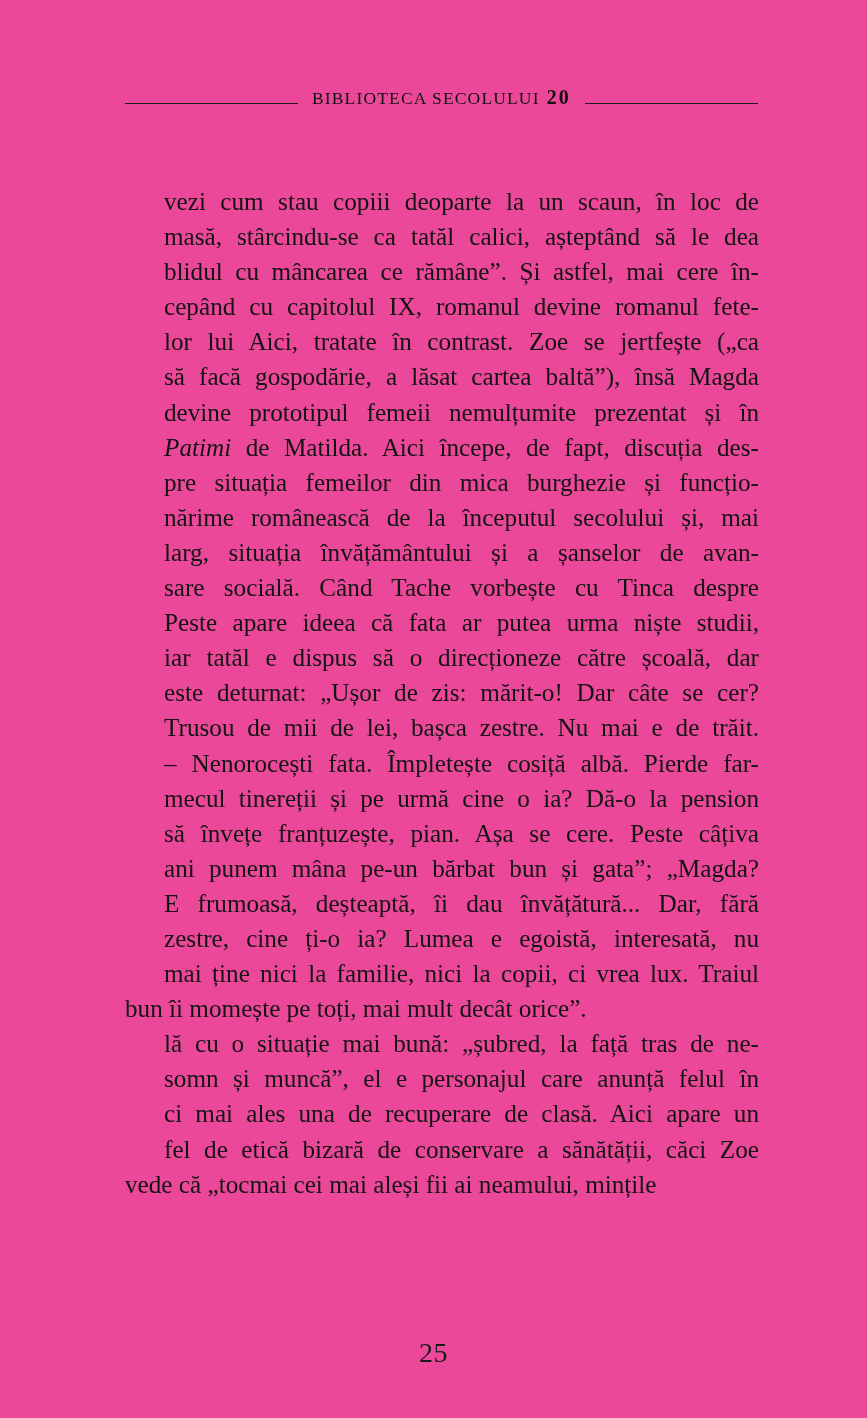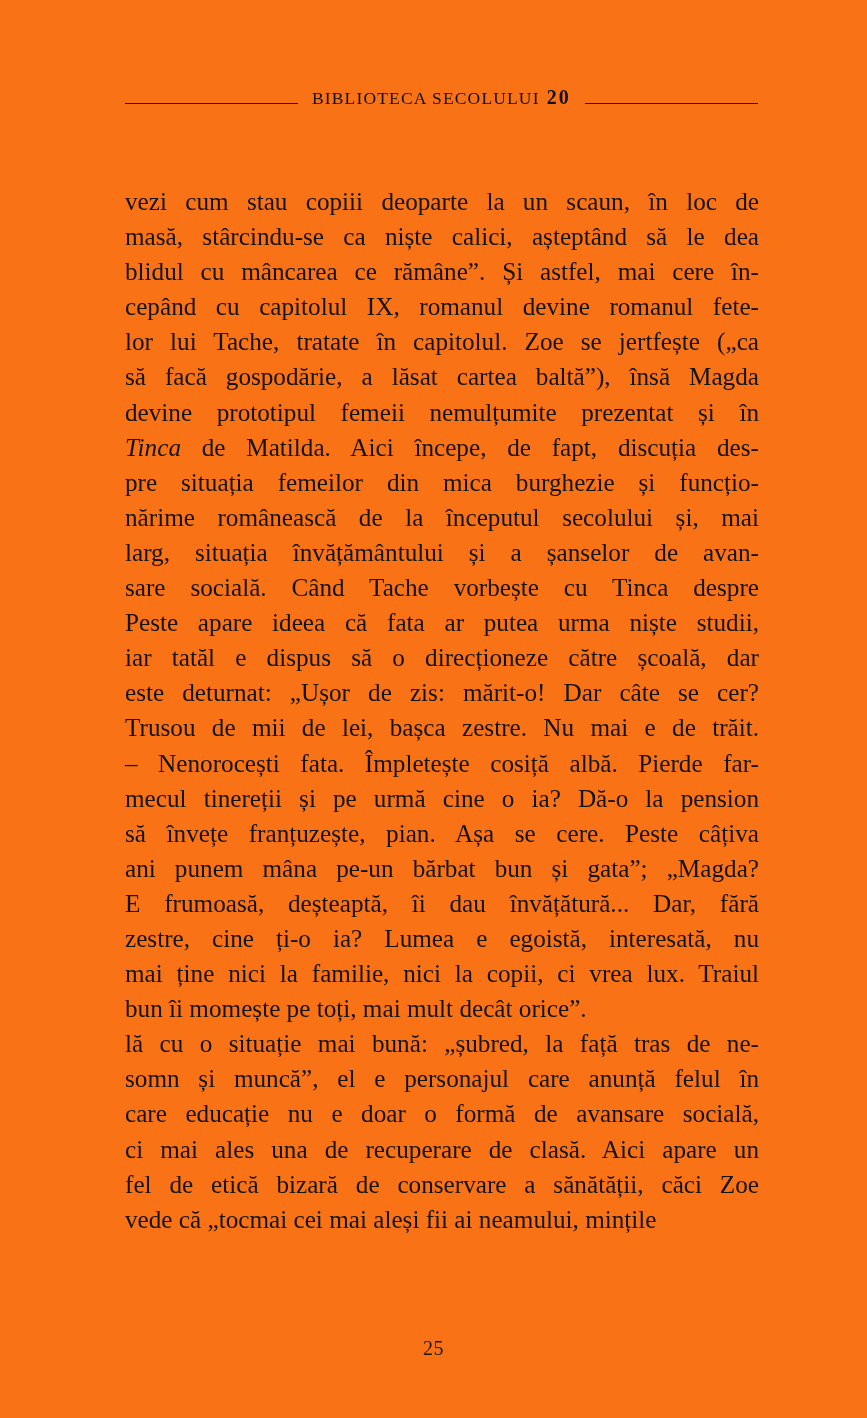--- a/index.html
+++ b/index.html
@@ -12,21 +12,21 @@
     height: 1418px;
     position: relative;
     font-family: "Liberation Serif", "DejaVu Serif", serif;
     color: #1a1a1a;
     overflow: hidden;
   }
 
   .page {
     position: absolute;
     inset: 0;
-    background: #f97316;
+    background: #ec4899;
   }
 
   
   .running-head {
     position: absolute;
     left: 125px;
     top: 82px;
     width: 633px;
     height: 30px;
     display: flex;
@@ -80,20 +80,21 @@
   }
   .para .ln {
     display: block;
     white-space: nowrap;
   }
   
   .para .ln.j {
     text-align: justify;
     text-align-last: justify;
     white-space: normal;
+    margin-left: 39px;
   }
   .para .ln.last {
     text-align: center;
     text-align-last: left;
     white-space: normal;
   }
   .indent-space {
     display: inline-block;
     width: 31px;
   }
@@ -101,67 +102,66 @@
     font-style: italic;
   }
 
   
   .folio {
     position: absolute;
     left: 0;
     right: 0;
     top: 1337px;
     text-align: center;
-    font-size: 20px;
+    font-size: 28px;
     color: #1a1a1a;
     letter-spacing: 0.6px;
   }
 </style>
 </head>
 <body>
 
 <div class="page">
 
   <div class="running-head">
     <span class="head-rule left"></span>
     <span class="head-title"><span>BIBLIOTECA SECOLULUI</span><span class="head-num">20</span></span>
     <span class="head-rule right"></span>
   </div>
 
   <div class="textblock">
     <p class="para" id="para-0">
         <span class="ln j">vezi cum stau copiii deoparte la un scaun, în loc de</span>
-        <span class="ln j">masă, stârcindu-se ca niște calici, așteptând să le dea</span>
+        <span class="ln j">masă, stârcindu-se ca tatăl calici, așteptând să le dea</span>
         <span class="ln j">blidul cu mâncarea ce rămâne”. Și astfel, mai cere în-</span>
         <span class="ln j">cepând cu capitolul IX, romanul devine romanul fete-</span>
-        <span class="ln j">lor lui Tache, tratate în capitolul. Zoe se jertfește („ca</span>
+        <span class="ln j">lor lui Aici, tratate în contrast. Zoe se jertfește („ca</span>
         <span class="ln j">să facă gospodărie, a lăsat cartea baltă”), însă Magda</span>
         <span class="ln j">devine prototipul femeii nemulțumite prezentat și în</span>
-        <span class="ln j"><em class="work-title">Tinca</em> de Matilda. Aici începe, de fapt, discuția des-</span>
+        <span class="ln j"><em class="work-title">Patimi</em> de Matilda. Aici începe, de fapt, discuția des-</span>
         <span class="ln j">pre situația femeilor din mica burghezie și funcțio-</span>
         <span class="ln j">nărime românească de la începutul secolului și, mai</span>
         <span class="ln j">larg, situația învățământului și a șanselor de avan-</span>
         <span class="ln j">sare socială. Când Tache vorbește cu Tinca despre</span>
         <span class="ln j">Peste apare ideea că fata ar putea urma niște studii,</span>
         <span class="ln j">iar tatăl e dispus să o direcționeze către școală, dar</span>
         <span class="ln j">este deturnat: „Ușor de zis: mărit-o! Dar câte se cer?</span>
         <span class="ln j">Trusou de mii de lei, bașca zestre. Nu mai e de trăit.</span>
         <span class="ln j">– Nenorocești fata. Împletește cosiță albă. Pierde far-</span>
         <span class="ln j">mecul tinereții și pe urmă cine o ia? Dă-o la pension</span>
         <span class="ln j">să învețe franțuzește, pian. Așa se cere. Peste câțiva</span>
         <span class="ln j">ani punem mâna pe-un bărbat bun și gata”; „Magda?</span>
         <span class="ln j">E frumoasă, deșteaptă, îi dau învățătură... Dar, fără</span>
         <span class="ln j">zestre, cine ți-o ia? Lumea e egoistă, interesată, nu</span>
         <span class="ln j">mai ține nici la familie, nici la copii, ci vrea lux. Traiul</span>
         <span class="ln last">bun îi momește pe toți, mai mult decât orice”.</span>
       </p>
     <p class="para" id="para-1">
         <span class="ln j">lă cu o situație mai bună: „șubred, la față tras de ne-</span>
         <span class="ln j">somn și muncă”, el e personajul care anunță felul în</span>
-        <span class="ln j">care educație nu e doar o formă de avansare socială,</span>
         <span class="ln j">ci mai ales una de recuperare de clasă. Aici apare un</span>
         <span class="ln j">fel de etică bizară de conservare a sănătății, căci Zoe</span>
         <span class="ln last">vede că „tocmai cei mai aleși fii ai neamului, mințile</span>
       </p>
   </div>
 
   <div class="folio">25</div>
 
 </div>
 

